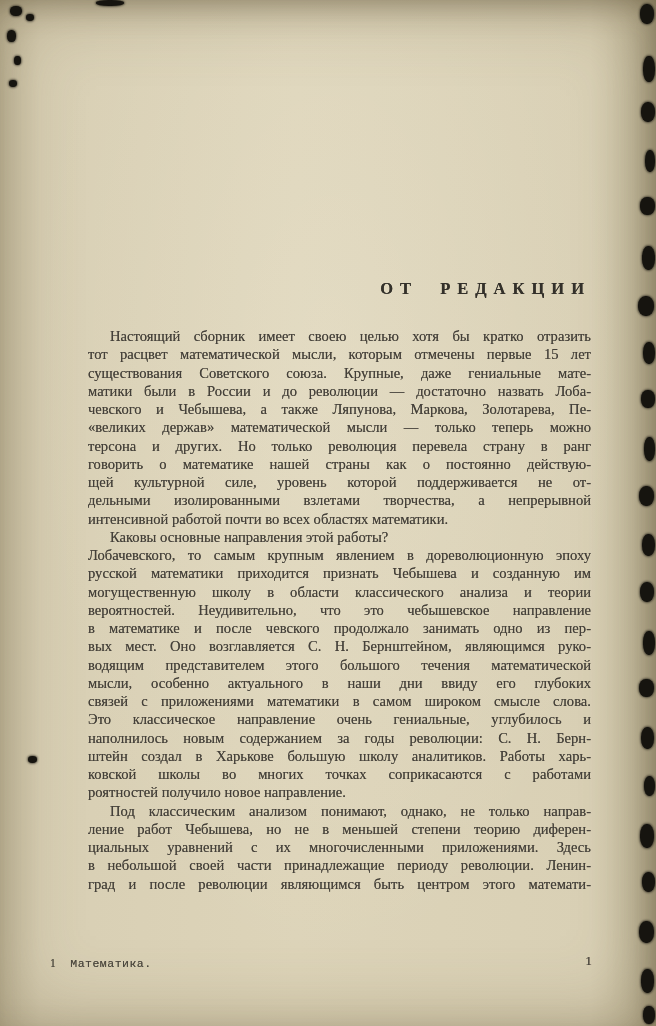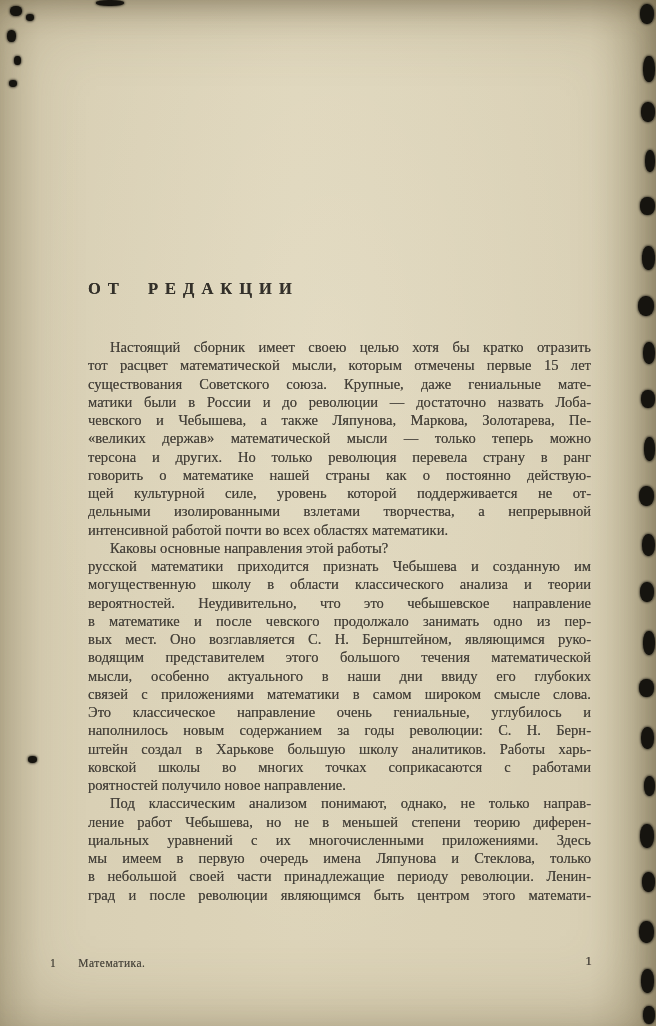--- a/index.html
+++ b/index.html
@@ -16,32 +16,32 @@
                 inset 0 18px 35px -18px rgba(70, 60, 35, 0.45),
                 inset -22px 0 40px -18px rgba(60, 50, 30, 0.40);
     overflow: hidden;
     font-family: "Liberation Serif", "DejaVu Serif", serif;
   }
   .title {
     position: absolute;
     top: 279px;
     left: 88px;
     width: 503px;
-    text-align: left;
+    text-align: right;
     font-weight: bold;
     font-size: 16.5px;
     letter-spacing: 7px;
     word-spacing: 11px;
     color: #33302a;
     text-shadow: 0 0 0.6px rgba(40, 36, 28, 0.75);
   }
   .text-block {
     position: absolute;
     left: 88px;
-    top: 338px;
+    top: 327px;
     width: 503px;
     color: #44403a;
     font-size: 14.6px;
     line-height: 18.25px;
     text-shadow: 0 0 0.5px rgba(55, 50, 40, 0.65);
   }
   .line {
     text-align: justify;
     text-align-last: justify;
     white-space: normal;
@@ -53,21 +53,21 @@
   .footer-sig {
     position: absolute;
     left: 50px;
     top: 957px;
     font-size: 11.5px;
     color: #4b473e;
     letter-spacing: 0.5px;
     display: flex;
     text-shadow: 0 0 0.5px rgba(55, 50, 40, 0.6);
   }
-  .footer-sig .sig-text { margin-left: 22px; }
+  .footer-sig .sig-text { margin-left: 14px; font-family: Liberation Mono, monospace; }
   .page-number {
     position: absolute;
     right: 64px;
     top: 953px;
     font-size: 13.5px;
     color: #45413a;
     text-shadow: 0 0 0.5px rgba(55, 50, 40, 0.6);
   }
   .blot {
     position: absolute;
@@ -89,37 +89,37 @@
       <div class="line">существования Советского союза. Крупные, даже гениальные мате-</div>
       <div class="line">матики были в России и до революции — достаточно назвать Лоба-</div>
       <div class="line">чевского и Чебышева, а также Ляпунова, Маркова, Золотарева, Пе-</div>
       <div class="line">«великих держав» математической мысли — только теперь можно</div>
       <div class="line">терсона и других. Но только революция перевела страну в ранг</div>
       <div class="line">говорить о математике нашей страны как о постоянно действую-</div>
       <div class="line">щей культурной силе, уровень которой поддерживается не от-</div>
       <div class="line">дельными изолированными взлетами творчества, а непрерывной</div>
       <div class="line last-left">интенсивной работой почти во всех областях математики.</div>
       <div class="line first last-left">Каковы основные направления этой работы?</div>
+      <div class="line">Лобачевского, то самым крупным явлением в дореволюционную эпоху</div>
       <div class="line">русской математики приходится признать Чебышева и созданную им</div>
       <div class="line">могущественную школу в области классического анализа и теории</div>
       <div class="line">вероятностей. Неудивительно, что это чебышевское направление</div>
       <div class="line">в математике и после чевского продолжало занимать одно из пер-</div>
       <div class="line">вых мест. Оно возглавляется С. Н. Бернштейном, являющимся руко-</div>
       <div class="line">водящим представителем этого большого течения математической</div>
       <div class="line">мысли, особенно актуального в наши дни ввиду его глубоких</div>
       <div class="line">связей с приложениями математики в самом широком смысле слова.</div>
       <div class="line">Это классическое направление очень гениальные, углубилось и</div>
       <div class="line">наполнилось новым содержанием за годы революции: С. Н. Берн-</div>
       <div class="line">штейн создал в Харькове большую школу аналитиков. Работы харь-</div>
       <div class="line">ковской школы во многих точках соприкасаются с работами</div>
       <div class="line last-left">роятностей получило новое направление.</div>
       <div class="line first">Под классическим анализом понимают, однако, не только направ-</div>
       <div class="line">ление работ Чебышева, но не в меньшей степени теорию диферен-</div>
       <div class="line">циальных уравнений с их многочисленными приложениями. Здесь</div>
-      <div class="line">мы имеем в первую очередь имена Ляпунова и Стеклова, только</div>
       <div class="line">в небольшой своей части принадлежащие периоду революции. Ленин-</div>
       <div class="line">град и после революции являющимся быть центром этого математи-</div>
     </div>
 
   <div class="footer-sig">
     <span class="sig-num">1</span>
     <span class="sig-text">Математика.</span>
   </div>
 
   <div class="page-number">1</div>

